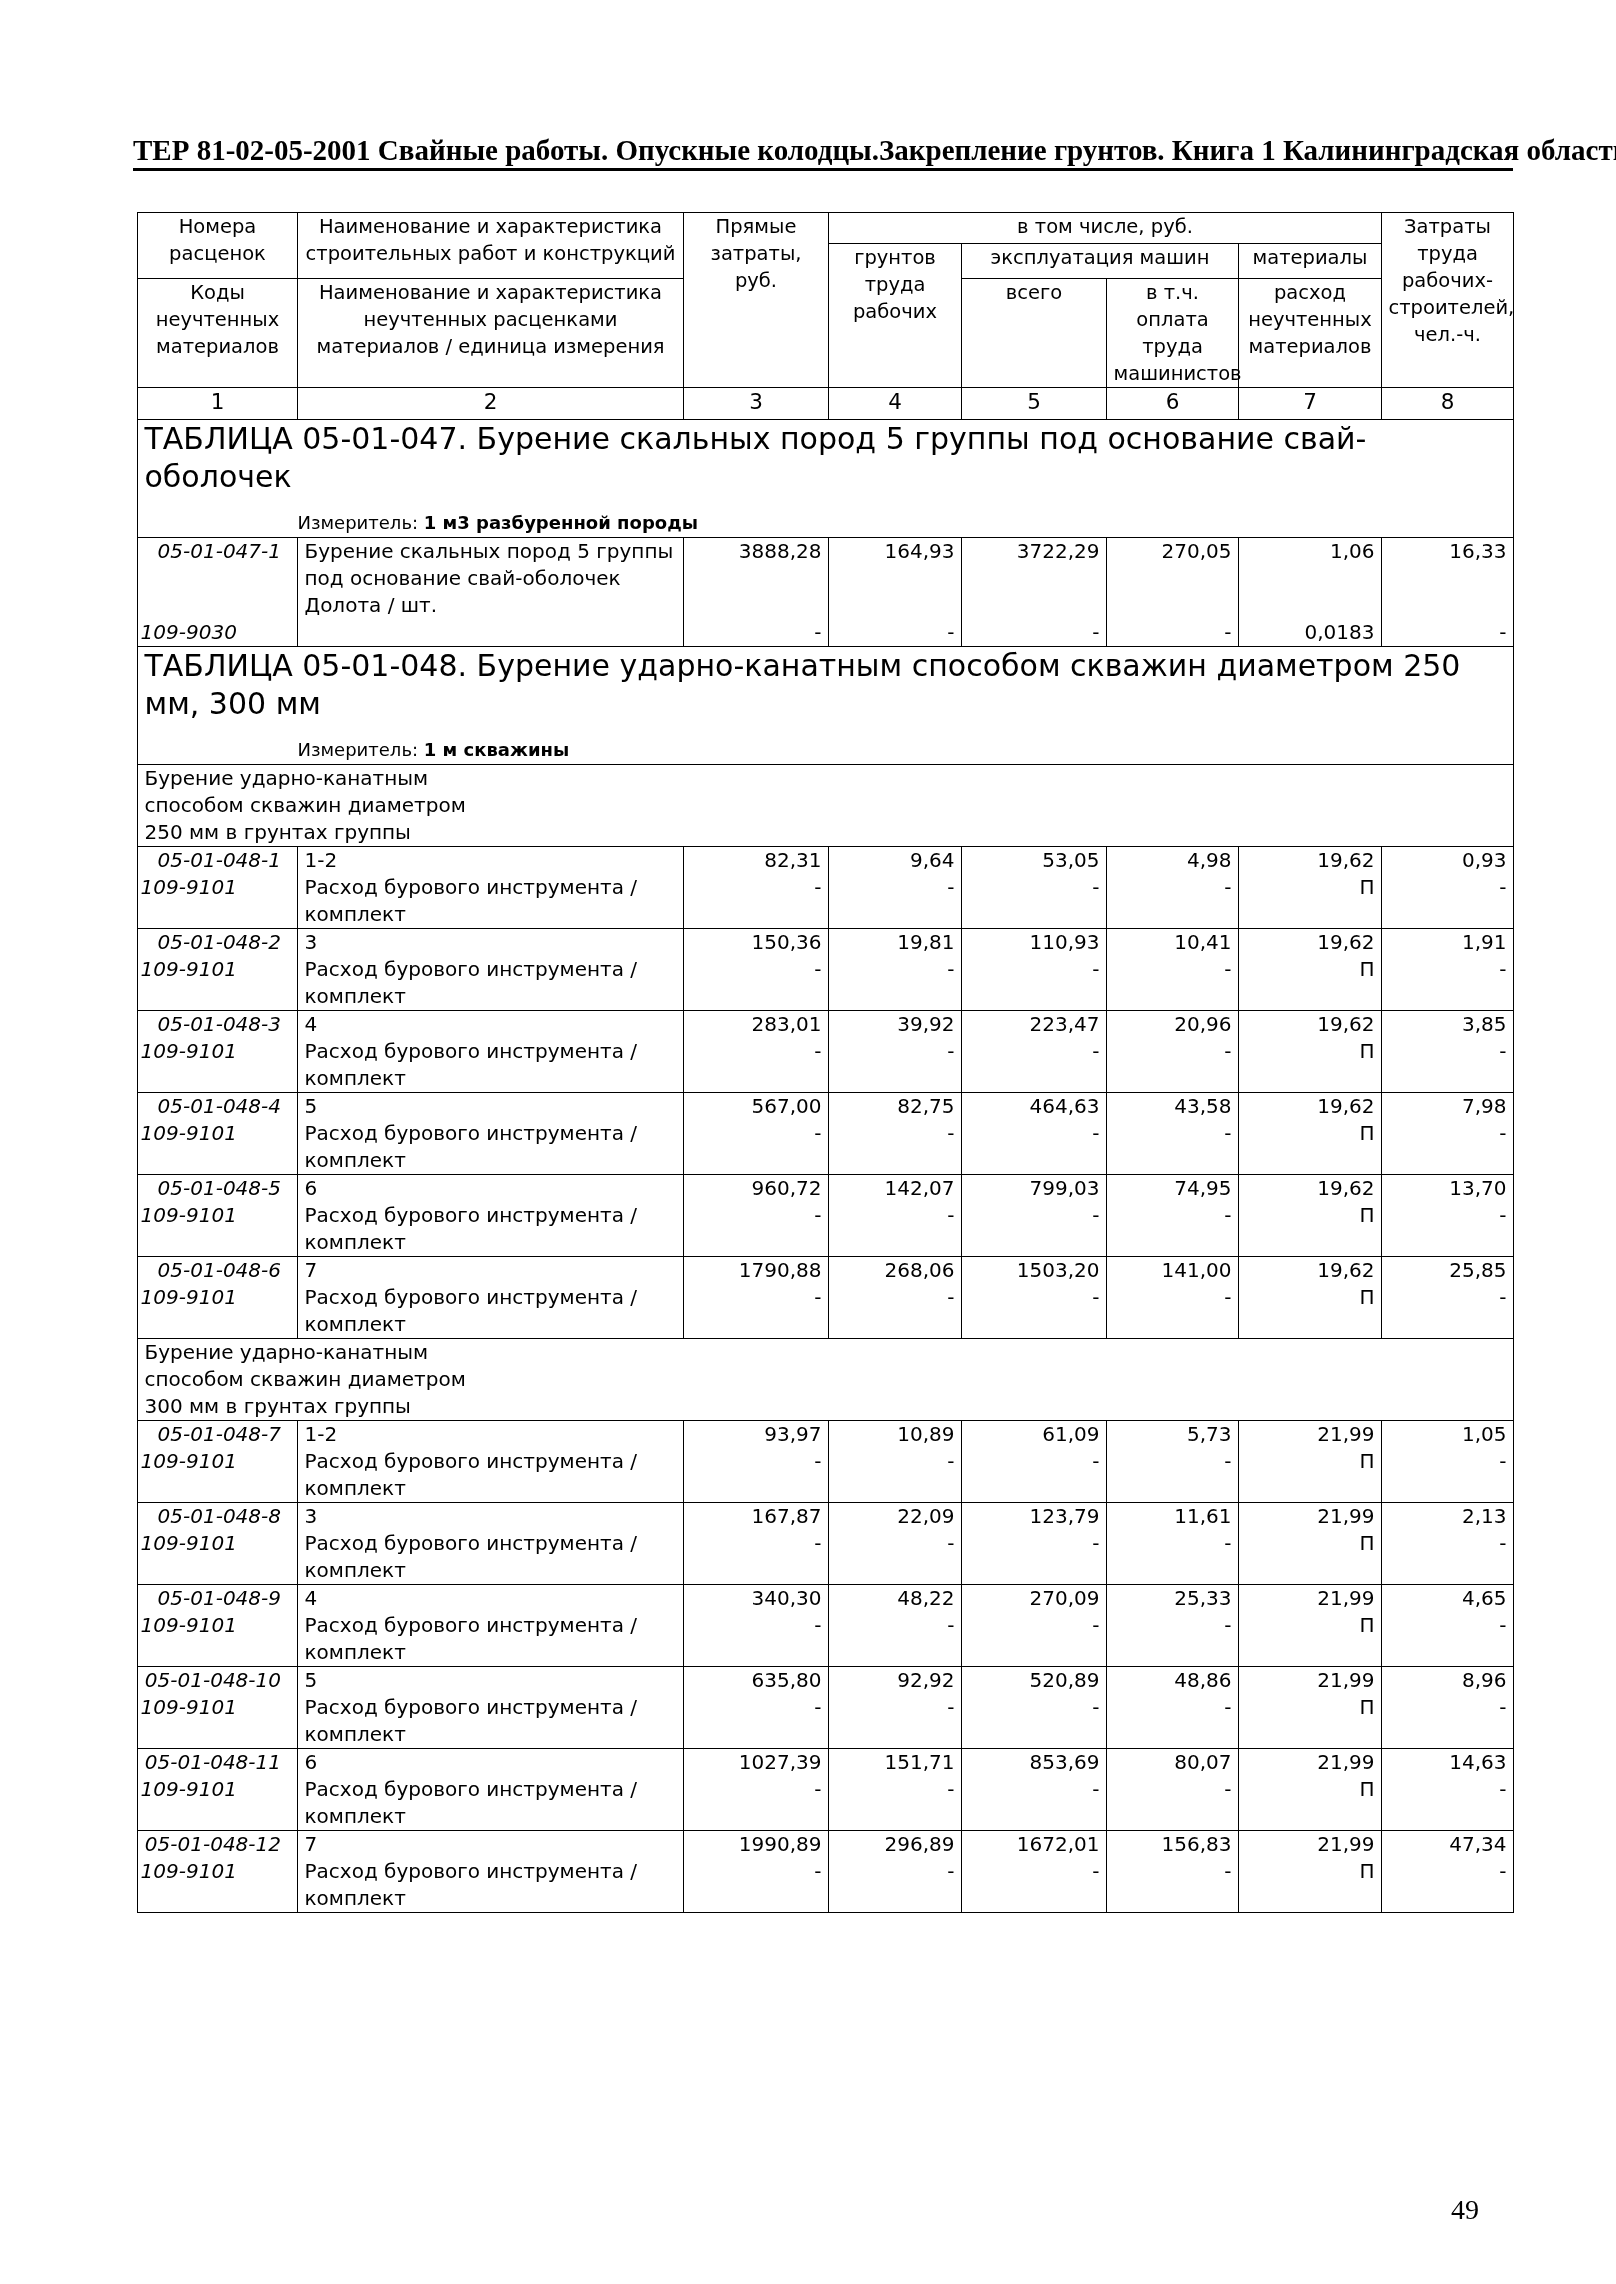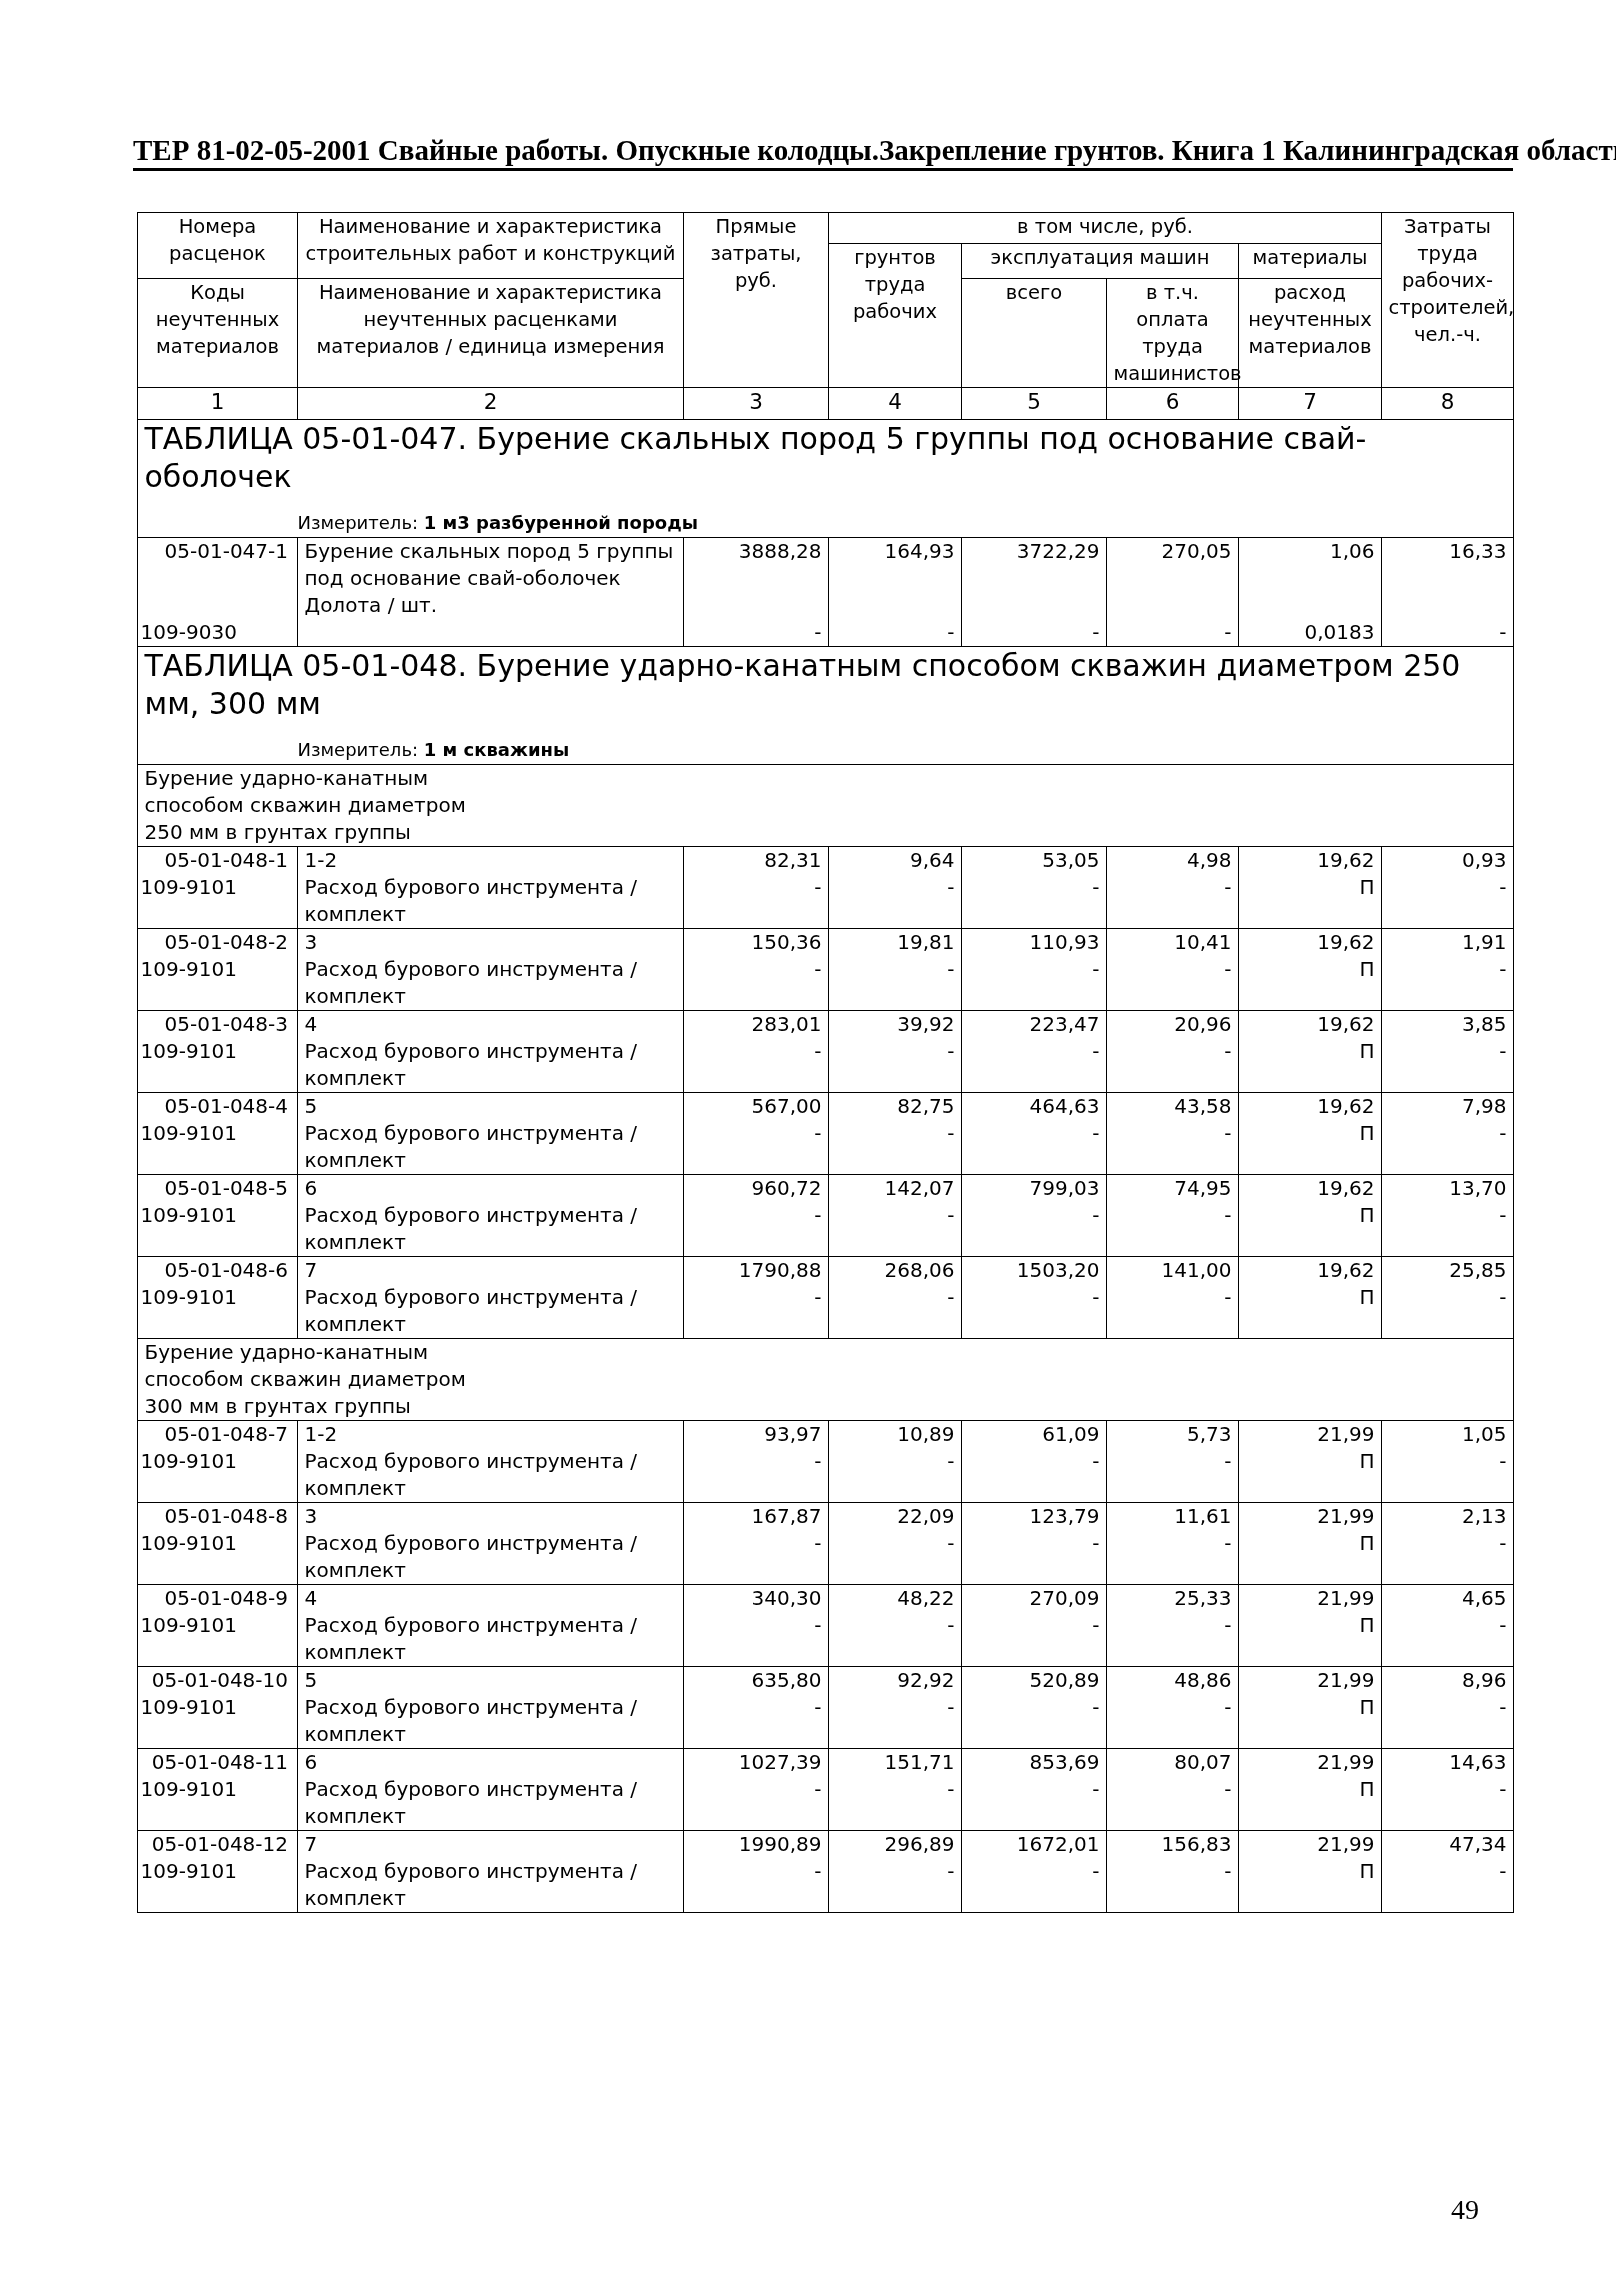--- a/index.html
+++ b/index.html
@@ -22,21 +22,21 @@
 
   .hd td{text-align:center;vertical-align:middle;font-size:19.5px;line-height:25px;padding:1.3px 2.6px;}
   .hd-thick td{border-bottom:3.3px solid #000;}
   .num td{text-align:center;font-size:21.5px;height:31px;vertical-align:middle;border-bottom:3.3px solid #000;}
   .title-row td{border-left:1.3px solid #000;border-right:1.3px solid #000;padding:39px 6.5px 0 6.5px;}
   .table-title{font-size:30px;font-weight:normal;line-height:38px;}
   .measure{padding-left:153px;font-size:18px;margin-top:12px;line-height:29px;}
   .measure b{font-weight:bold;}
   .sub-row td{border-top:3.3px solid #000;padding-left:160px;line-height:27px;padding-top:2.6px;}
   .r td{border-top:3.3px solid #000;}
-  .r td.code{text-align:right;padding-right:9px;padding-left:2.6px;}
+  .r td.code{text-align:right;padding-right:16px;padding-left:2.6px;font-style:italic;}
   .r td.val{text-align:right;padding-right:6.5px;}
   .line{display:block;height:27px;}
   .code .line{text-align:right;}
   .code .line.mcode{text-align:left;}
   .last td{border-bottom:3.3px solid #000;}
   .page-num{position:absolute;left:1451px;top:2194px;font-family:"Liberation Serif","DejaVu Serif",serif;font-size:28px;}
 </style>
 </head>
 <body>
 

